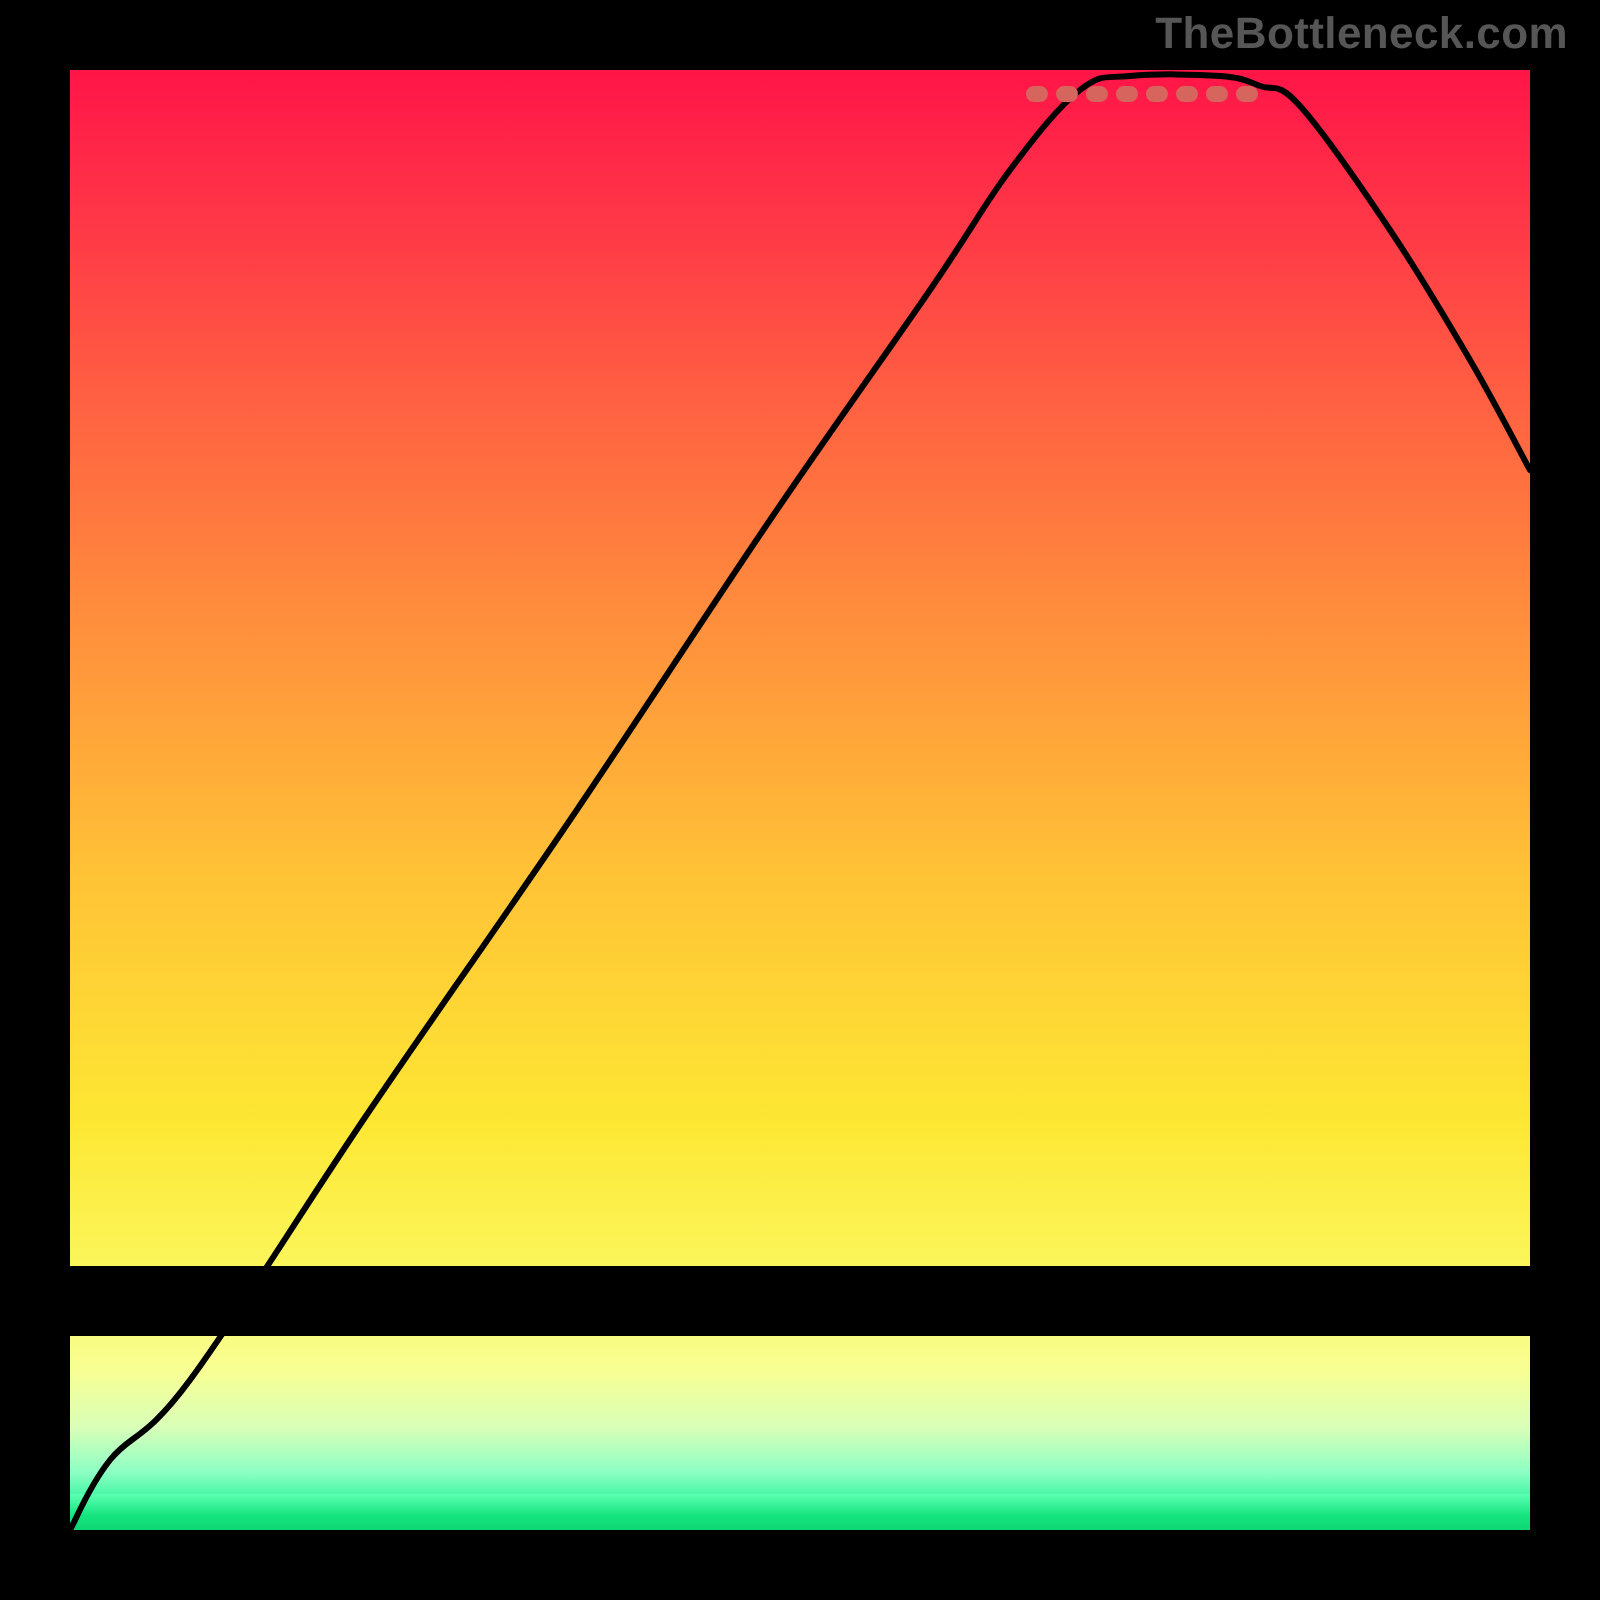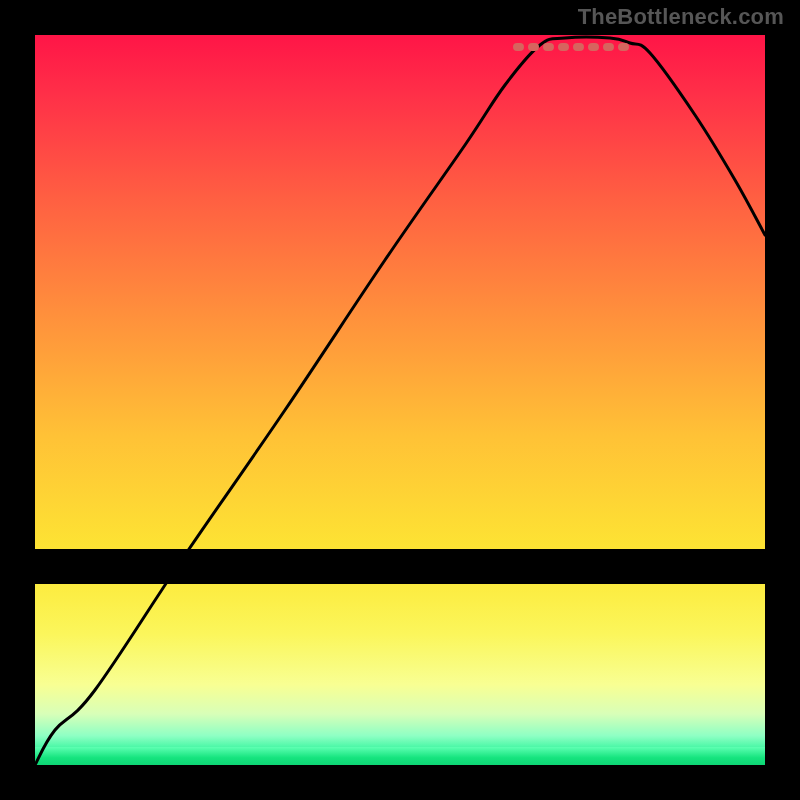--- a/index.html
+++ b/index.html
@@ -1,20 +1,20 @@
 <!DOCTYPE html>
 <html><head>
 <meta charset="utf-8">
 <style>
   * { margin: 0; padding: 0; box-sizing: border-box; }
   html, body { width: 800px; height: 800px; background: #000; overflow: hidden; }
   .frame {
     position: relative;
     width: 800px;
-    height: 584px;
+    height: 668px;
     background: #000;
   }
   .attribution {
     position: absolute;
     top: 4px;
     right: 16px;
     font-family: Arial, Helvetica, sans-serif;
     font-size: 22px;
     font-weight: bold;
     color: #565656;

